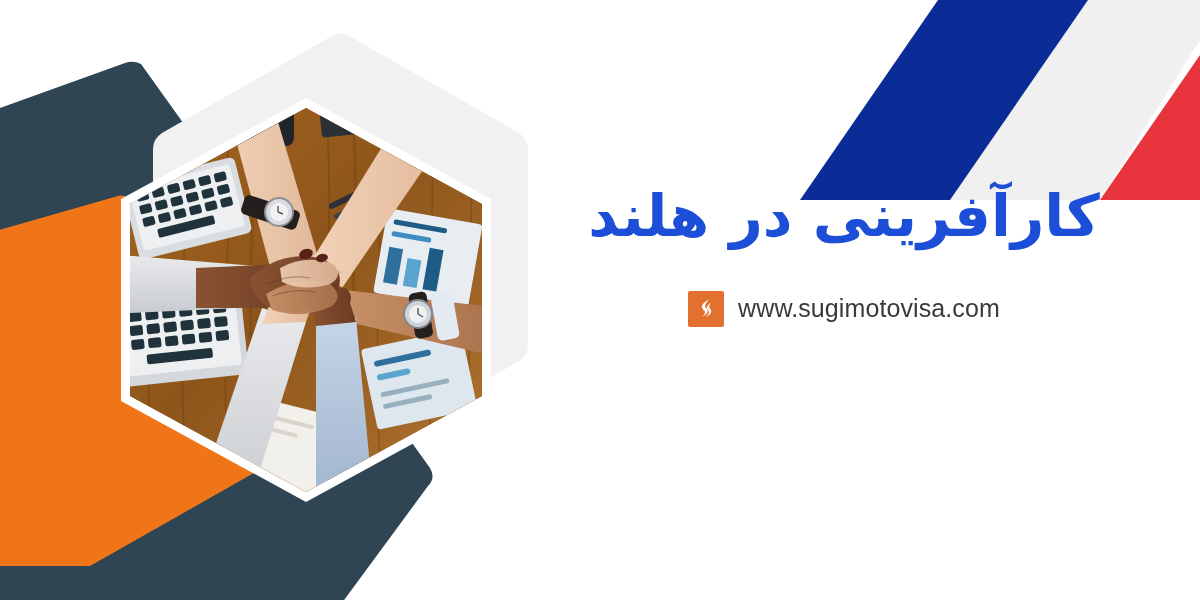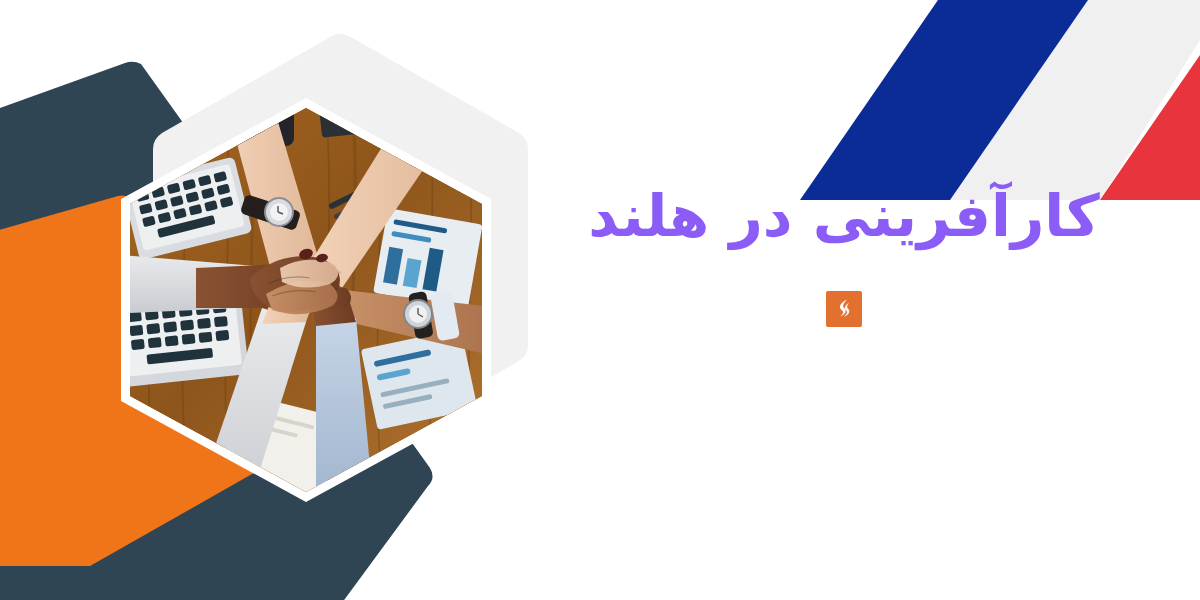--- a/index.html
+++ b/index.html
@@ -77,21 +77,21 @@
     width: 600px;
     text-align: center;
   }
   .headline {
     direction: rtl;
     unicode-bidi: isolate;
     font-family: "DejaVu Sans", sans-serif;
     font-weight: bold;
     font-size: 58px;
     line-height: 1.25;
-    color: #8b5cf6;
+    color: #1d4ed8;
     letter-spacing: 0px;
     margin: 0;
     white-space: nowrap;
   }
   .url-row {
     margin-top: 38px;
     display: flex;
     align-items: center;
     justify-content: center;
     gap: 14px;
@@ -358,17 +358,18 @@
 
     <h1 class="headline">کارآفرینی در هلند</h1>
 
     <div class="url-row">
       <span class="logo-mark">
         <svg width="24" height="24" viewBox="0 0 24 24" xmlns="http://www.w3.org/2000/svg" aria-hidden="true">
           <path d="M14.8 2.4 C 9.6 5.2, 7.0 8.4, 8.2 11.2 C 9.0 13.0, 10.4 13.4, 11.0 14.6 C 11.6 15.8, 10.6 17.4, 8.0 19.6 C 12.0 17.8, 14.0 15.6, 13.6 13.4 C 13.3 11.8, 12.0 11.2, 11.4 10.2 C 10.6 8.8, 11.6 6.4, 14.8 2.4 Z" fill="#ffffff"></path>
           <path d="M17.2 5.6 C 13.6 8.0, 12.0 10.2, 12.9 12.0 C 13.5 13.2, 14.6 13.6, 14.9 14.6 C 15.3 15.9, 14.2 17.6, 11.6 20.0 C 16.0 18.0, 17.8 15.6, 17.2 13.4 C 16.8 12.0, 15.6 11.4, 15.3 10.4 C 14.9 9.2, 15.6 7.6, 17.2 5.6 Z" fill="#ffffff" opacity="0.92"></path>
         </svg>
       </span>
+      <span class="url-text">www.sugimotovisa.com</span>
     </div>
 
   </div>
 
 </div>
 
 </body></html>

